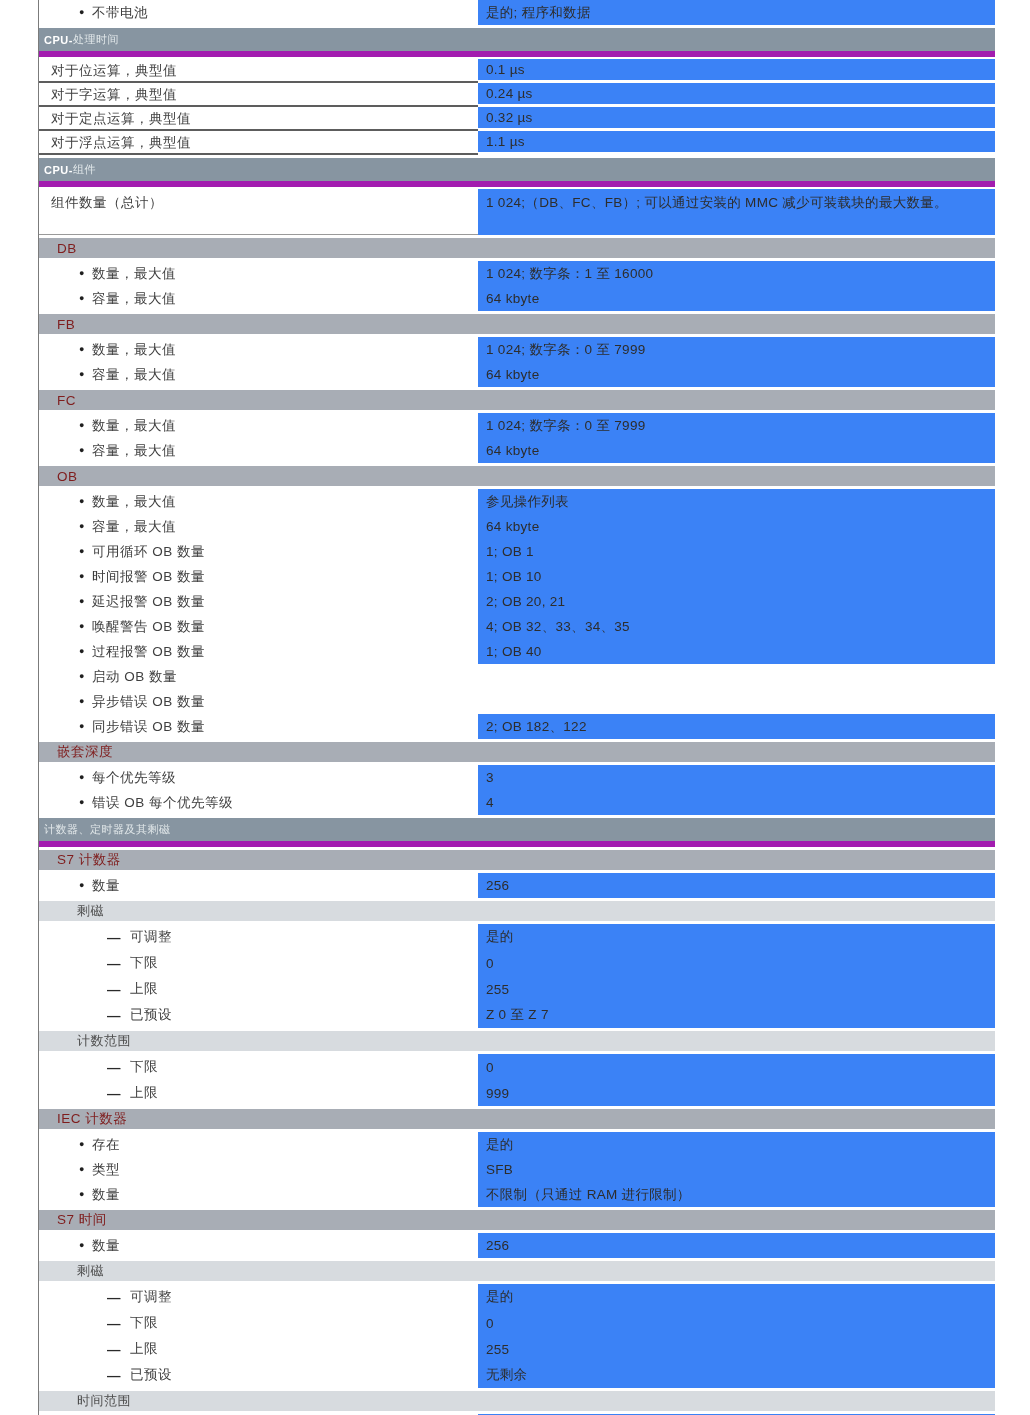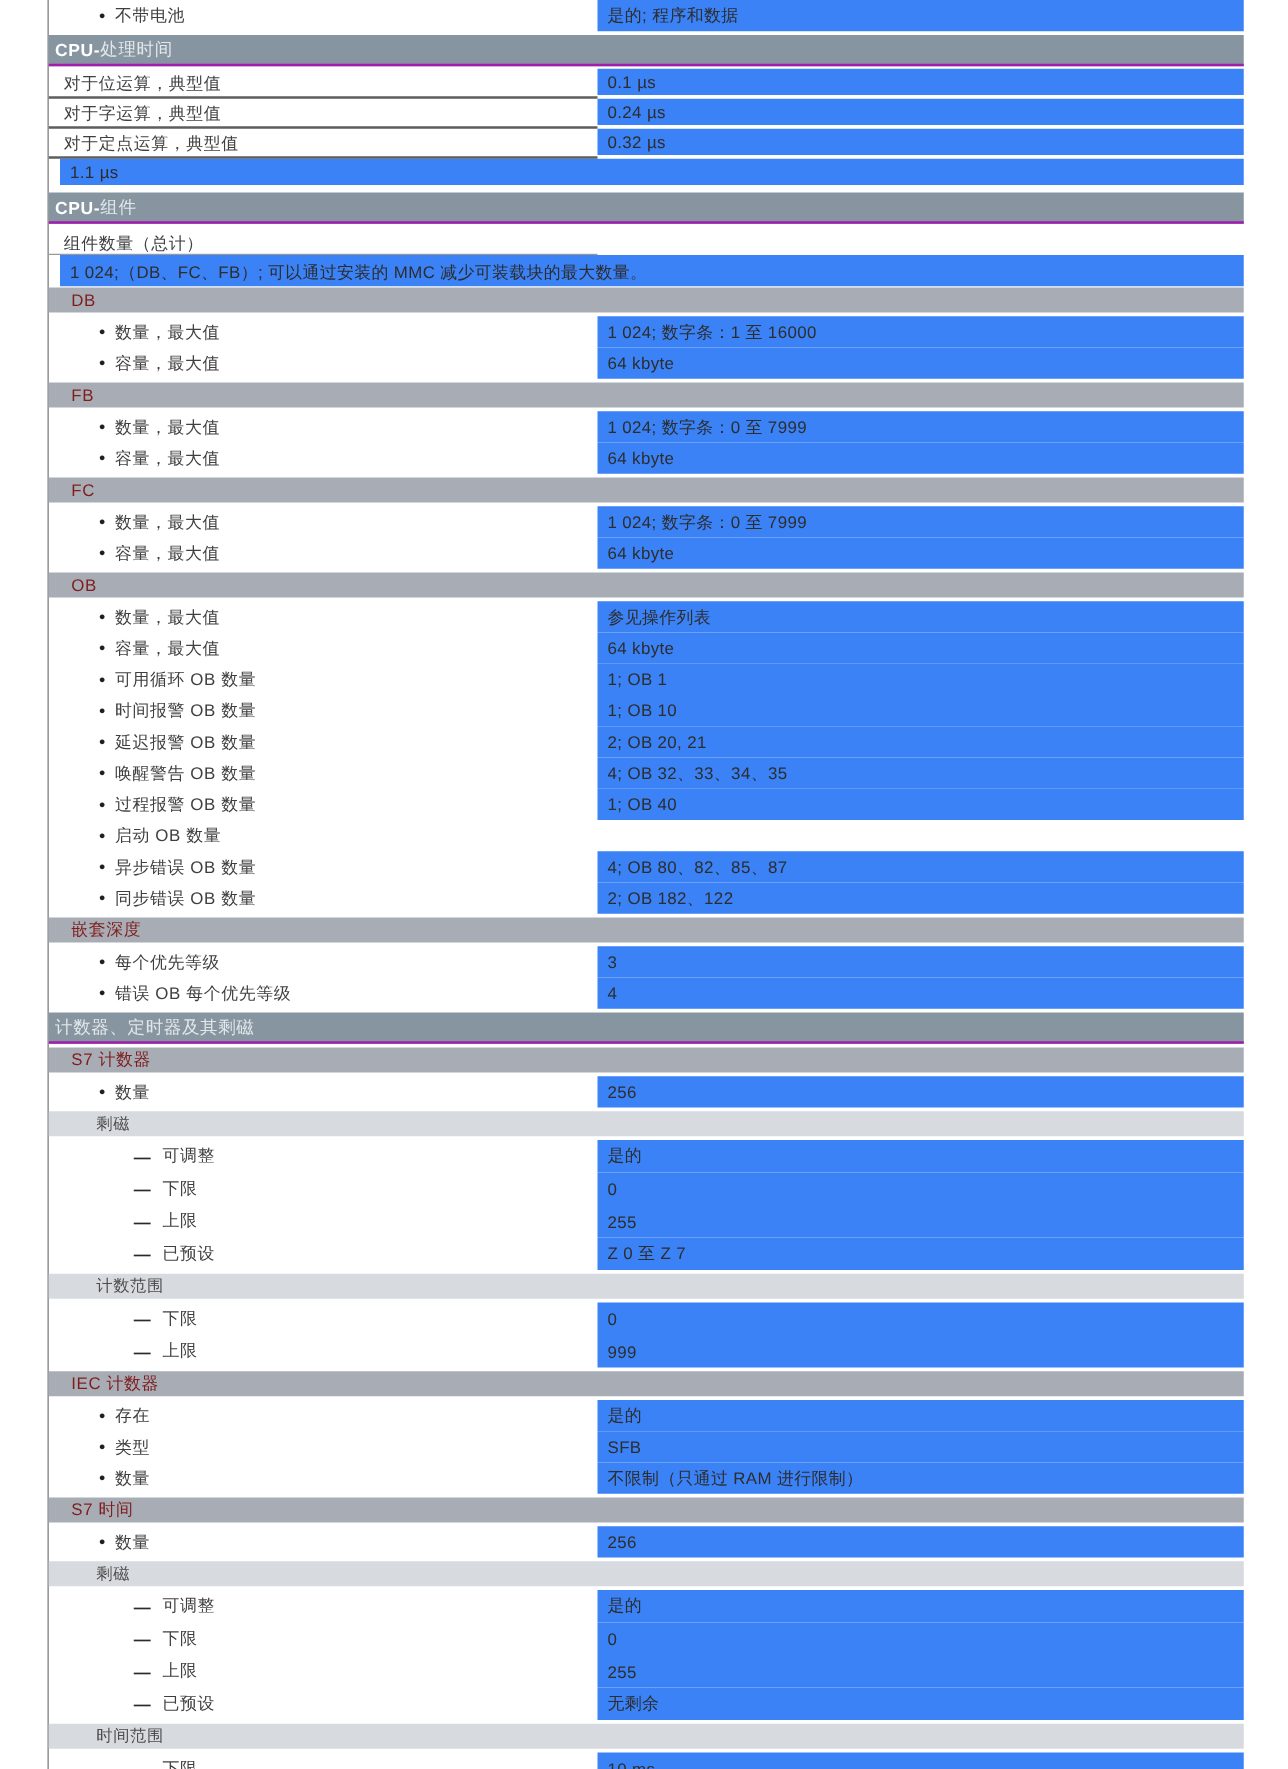--- a/index.html
+++ b/index.html
@@ -19,24 +19,24 @@
     border-left: 1px solid #7b7b7b;
     box-sizing: border-box;
   }
   .r { display: flex; align-items: stretch; }
 
   
   .r-section {
     margin: 3px 0 2px;
     height: 23px;
     background: #8795a1;
-    border-bottom: 2px solid #a21caf;
+    border-bottom: 6px solid #a21caf;
     align-items: center;
     padding-left: 5px;
-    font-size: 14px;
+    font-size: 11px;
     letter-spacing: 0.5px;
   }
   .sec-bold { font-weight: bold; color: #ffffff; }
   .sec-rest { color: #e2e8ea; }
 
   
   .r-subsection {
     margin: 3px 0 3px;
     height: 20px;
     background: #a8adb5;
@@ -86,21 +86,21 @@
   .r-plain .lbl { padding-left: 12px; }
   .r-plain .lbl::after {
     content: "";
     position: absolute;
     left: 0; right: -9px; bottom: 0;
     height: 2px;
     background: #5d5d5d;
   }
   .r-plain .val { margin-bottom: 3px; }
 
-  .r-plain2 { height: 46px; flex-direction: column; }
+  .r-plain2 { height: 46px; }
   .r-plain2 .lbl { padding-left: 12px; align-items: flex-start; padding-top: 5px; }
   .r-plain2 .lbl::after {
     content: "";
     position: absolute;
     left: 0; right: -9px; bottom: 0;
     height: 1px;
     background: #9a9a9a;
   }
   .r-plain2 .val {
     align-items: flex-start;
@@ -162,20 +162,23 @@
     </div>
     <div class="r r-plain">
       <div class="lbl">
         <span>对于定点运算，典型值</span>
       </div>
       <div class="val">
         <span>0.32 µs</span>
       </div>
     </div>
     <div class="r r-plain">
+      <div class="lbl">
+        <span>对于浮点运算，典型值</span>
+      </div>
       <div class="val">
         <span>1.1 µs</span>
       </div>
     </div>
     <div class="r r-section">
       <span class="sec-bold">CPU-</span>
       <span class="sec-rest">组件</span>
     </div>
     <div class="r r-plain2">
       <div class="lbl">
@@ -316,23 +319,20 @@
       <div class="lbl">
         <span class="mark-bullet">●</span>
         <span>启动 OB 数量</span>
       </div>
     </div>
     <div class="r r-bullet">
       <div class="lbl">
         <span class="mark-bullet">●</span>
         <span>异步错误 OB 数量</span>
       </div>
-      <div class="val">
-        <span>4; OB 80、82、85、87</span>
-      </div>
     </div>
     <div class="r r-bullet">
       <div class="lbl">
         <span class="mark-bullet">●</span>
         <span>同步错误 OB 数量</span>
       </div>
       <div class="val">
         <span>2; OB 182、122</span>
       </div>
     </div>

